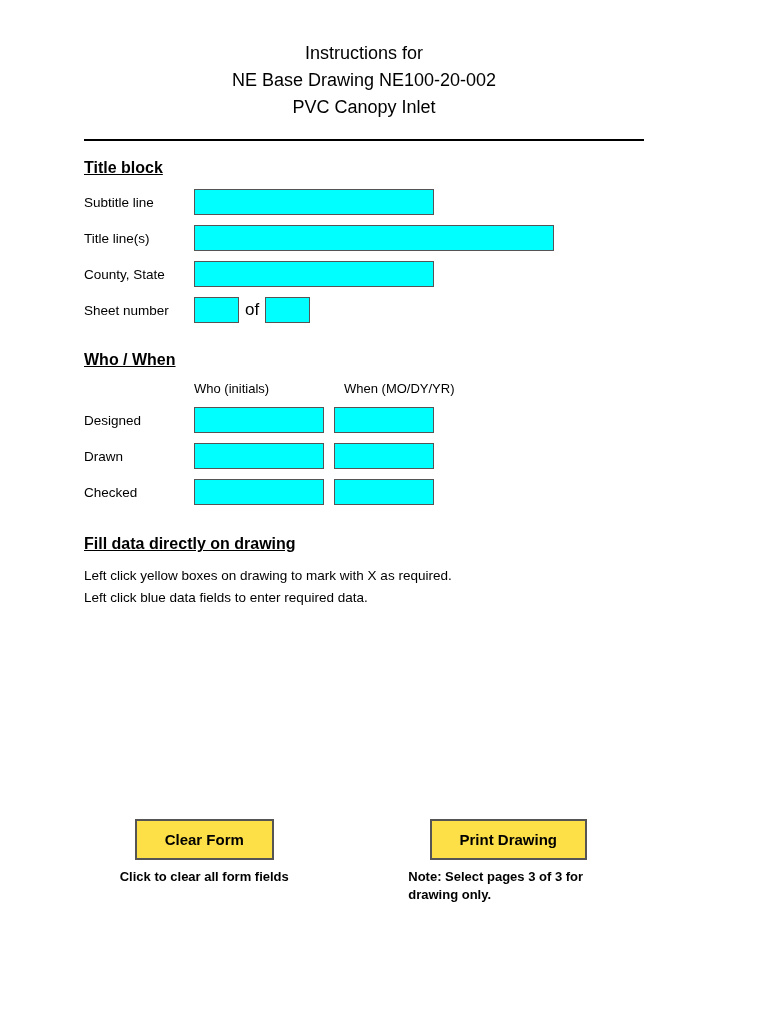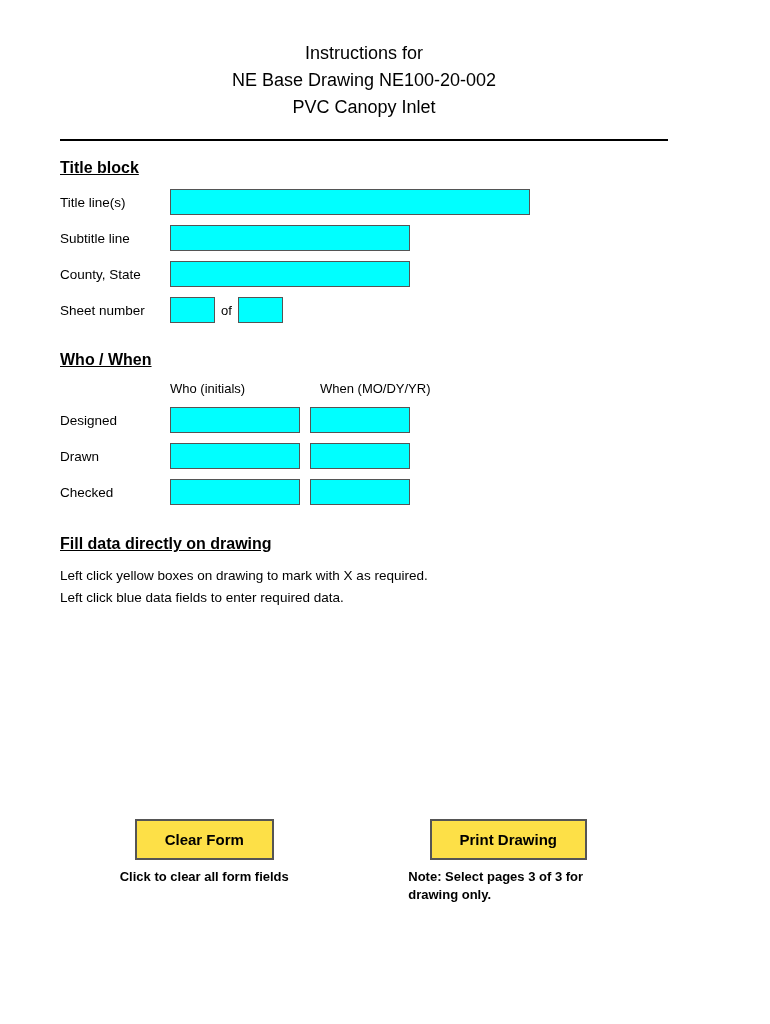--- a/index.html
+++ b/index.html
@@ -13,21 +13,21 @@
       min-height: 1024px;
       background: #fff;
       font-family: Arial, sans-serif;
       font-size: 14px;
       color: #000;
     }
 
     .page {
       width: 728px;
       min-height: 1024px;
-      padding: 40px 60px;
+      padding: 40px 84px;
       position: relative;
     }
 
     .header {
       text-align: center;
       margin-bottom: 18px;
     }
 
     .header h1 {
       font-size: 18px;
@@ -88,21 +88,21 @@
       width: 45px;
     }
 
     .sheet-row {
       display: flex;
       align-items: center;
       gap: 6px;
     }
 
     .of-text {
-      font-size: 13px;
+      font-size: 17px;
     }
 
     .who-when-section {
       margin-bottom: 30px;
     }
 
     .who-when-header-row {
       display: flex;
       align-items: flex-end;
       margin-bottom: 11px;
@@ -197,27 +197,27 @@
     </h1>
   </div>
 
   <hr class="divider">
 
 
   <div class="title-block-section">
     <div class="section-title">Title block</div>
 
     <div class="form-row">
+      <span class="form-label">Subtitle line</span>
+      <input class="input-cyan input-medium" type="text" style="">
+    </div>
+
+    <div class="form-row">
       <span class="form-label">Title line(s)</span>
       <input class="input-cyan input-wide" type="text" style="">
-    </div>
-
-    <div class="form-row">
-      <span class="form-label">Subtitle line</span>
-      <input class="input-cyan input-medium" type="text" style="">
     </div>
 
     <div class="form-row">
       <span class="form-label">County, State</span>
       <input class="input-cyan input-medium" type="text" style="">
     </div>
 
     <div class="form-row">
       <span class="form-label">Sheet number</span>
       <div class="sheet-row">

